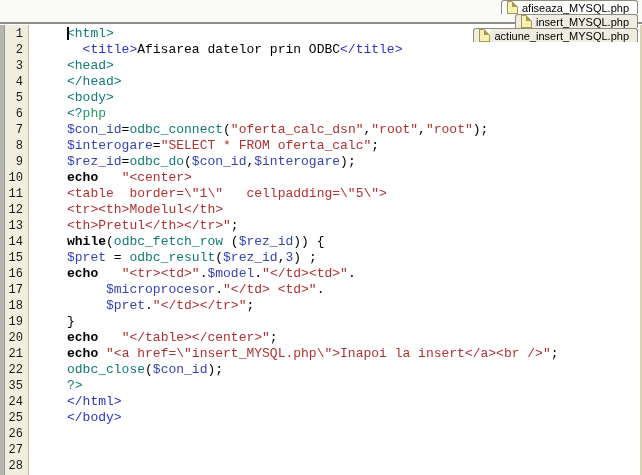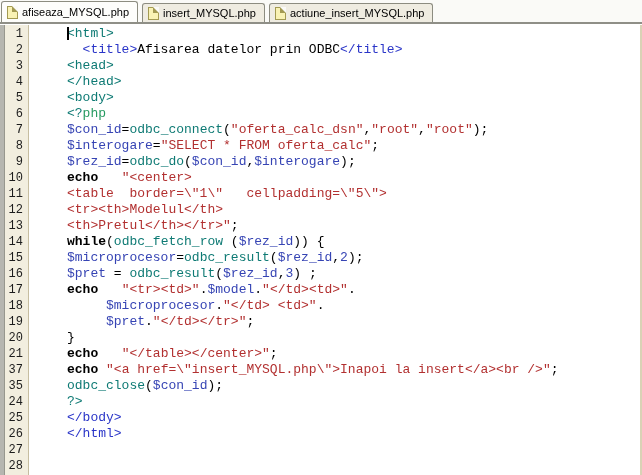--- a/index.html
+++ b/index.html
@@ -5,21 +5,21 @@
   * { box-sizing: border-box; }
   html, body { margin: 0; padding: 0; }
   body {
     width: 642px; height: 475px; overflow: hidden;
     background: #ffffff;
     font-family: "Liberation Sans", sans-serif;
   }
   .tab-bar {
     display: flex; align-items: flex-end;
     height: 22px; background: var(--tabbar-bg);
-    padding-left: 1px; position: relative;
+    padding-left: 1px; position: relative; flex-direction: column;
   }
   .tab {
     display: flex; align-items: center; gap: 4px;
     height: 19px; padding: 0 8px 0 5px; margin-right: 4px;
     border: 1px solid var(--tab-border); border-bottom: none;
     border-radius: 3px 3px 0 0;
     background: var(--tab-inactive-bg);
     font-size: 11px; color: #000; white-space: nowrap;
     position: relative; cursor: default;
   }
@@ -114,21 +114,21 @@
       <div class="gut-num">12</div>
       <div class="gut-num">13</div>
       <div class="gut-num">14</div>
       <div class="gut-num">15</div>
       <div class="gut-num">16</div>
       <div class="gut-num">17</div>
       <div class="gut-num">18</div>
       <div class="gut-num">19</div>
       <div class="gut-num">20</div>
       <div class="gut-num">21</div>
-      <div class="gut-num">37</div>
+      <div class="gut-num">22</div>
       <div class="gut-num">35</div>
       <div class="gut-num">24</div>
       <div class="gut-num">25</div>
       <div class="gut-num">26</div>
       <div class="gut-num">27</div>
       <div class="gut-num">28</div>
     </div>
   <div class="code">
       <div class="code-line"><span class="caret"></span><span class="sg-tag">&lt;html&gt;</span></div>
       <div class="code-line"><span class="sg-plain">  </span><span class="sg-titletag">&lt;title&gt;</span><span class="sg-plain">Afisarea datelor prin ODBC</span><span class="sg-titletag">&lt;/title&gt;</span></div>
@@ -137,26 +137,25 @@
       <div class="code-line"><span class="sg-tag">&lt;body&gt;</span></div>
       <div class="code-line"><span class="sg-tag">&lt;?</span><span class="sg-phpword">php</span></div>
       <div class="code-line"><span class="sg-var">$con_id</span><span class="sg-plain">=</span><span class="sg-fn">odbc_connect</span><span class="sg-plain">(</span><span class="sg-str">"oferta_calc_dsn"</span><span class="sg-plain">,</span><span class="sg-str">"root"</span><span class="sg-plain">,</span><span class="sg-str">"root"</span><span class="sg-plain">);</span></div>
       <div class="code-line"><span class="sg-var">$interogare</span><span class="sg-plain">=</span><span class="sg-str">"SELECT * FROM oferta_calc"</span><span class="sg-plain">;</span></div>
       <div class="code-line"><span class="sg-var">$rez_id</span><span class="sg-plain">=</span><span class="sg-fn">odbc_do</span><span class="sg-plain">(</span><span class="sg-var">$con_id</span><span class="sg-plain">,</span><span class="sg-var">$interogare</span><span class="sg-plain">);</span></div>
       <div class="code-line"><span class="sg-kw">echo</span><span class="sg-plain">   </span><span class="sg-str">"&lt;center&gt;</span></div>
       <div class="code-line"><span class="sg-str">&lt;table  border=\"1\"   cellpadding=\"5\"&gt;</span></div>
       <div class="code-line"><span class="sg-str">&lt;tr&gt;&lt;th&gt;Modelul&lt;/th&gt;</span></div>
       <div class="code-line"><span class="sg-str">&lt;th&gt;Pretul&lt;/th&gt;&lt;/tr&gt;"</span><span class="sg-plain">;</span></div>
       <div class="code-line"><span class="sg-kw">while</span><span class="sg-plain">(</span><span class="sg-fn">odbc_fetch_row</span><span class="sg-plain"> (</span><span class="sg-var">$rez_id</span><span class="sg-plain">)) {</span></div>
-      <div class="code-line"><span class="sg-var">$microprocesor</span><span class="sg-plain">=</span><span class="sg-fn">odbc_result</span><span class="sg-plain">(</span><span class="sg-var">$rez_id</span><span class="sg-plain">,</span><span class="sg-num">2</span><span class="sg-plain">);</span></div>
       <div class="code-line"><span class="sg-var">$pret</span><span class="sg-plain"> = </span><span class="sg-fn">odbc_result</span><span class="sg-plain">(</span><span class="sg-var">$rez_id</span><span class="sg-plain">,</span><span class="sg-num">3</span><span class="sg-plain">) ;</span></div>
       <div class="code-line"><span class="sg-kw">echo</span><span class="sg-plain">   </span><span class="sg-str">"&lt;tr&gt;&lt;td&gt;"</span><span class="sg-plain">.</span><span class="sg-var">$model</span><span class="sg-plain">.</span><span class="sg-str">"&lt;/td&gt;&lt;td&gt;"</span><span class="sg-plain">.</span></div>
       <div class="code-line"><span class="sg-plain">     </span><span class="sg-var">$microprocesor</span><span class="sg-plain">.</span><span class="sg-str">"&lt;/td&gt; &lt;td&gt;"</span><span class="sg-plain">.</span></div>
       <div class="code-line"><span class="sg-plain">     </span><span class="sg-var">$pret</span><span class="sg-plain">.</span><span class="sg-str">"&lt;/td&gt;&lt;/tr&gt;"</span><span class="sg-plain">;</span></div>
       <div class="code-line"><span class="sg-plain">}</span></div>
       <div class="code-line"><span class="sg-kw">echo</span><span class="sg-plain">   </span><span class="sg-str">"&lt;/table&gt;&lt;/center&gt;"</span><span class="sg-plain">;</span></div>
       <div class="code-line"><span class="sg-kw">echo</span><span class="sg-plain"> </span><span class="sg-str">"&lt;a href=\"insert_MYSQL.php\"&gt;Inapoi la insert&lt;/a&gt;&lt;br /&gt;"</span><span class="sg-plain">;</span></div>
       <div class="code-line"><span class="sg-fn">odbc_close</span><span class="sg-plain">(</span><span class="sg-var">$con_id</span><span class="sg-plain">);</span></div>
       <div class="code-line"><span class="sg-tag">?&gt;</span></div>
+      <div class="code-line"><span class="sg-titletag">&lt;/html&gt;</span></div>
       <div class="code-line"><span class="sg-titletag">&lt;/body&gt;</span></div>
-      <div class="code-line"><span class="sg-titletag">&lt;/html&gt;</span></div>
     </div>
 </div>
 
 </body></html>

